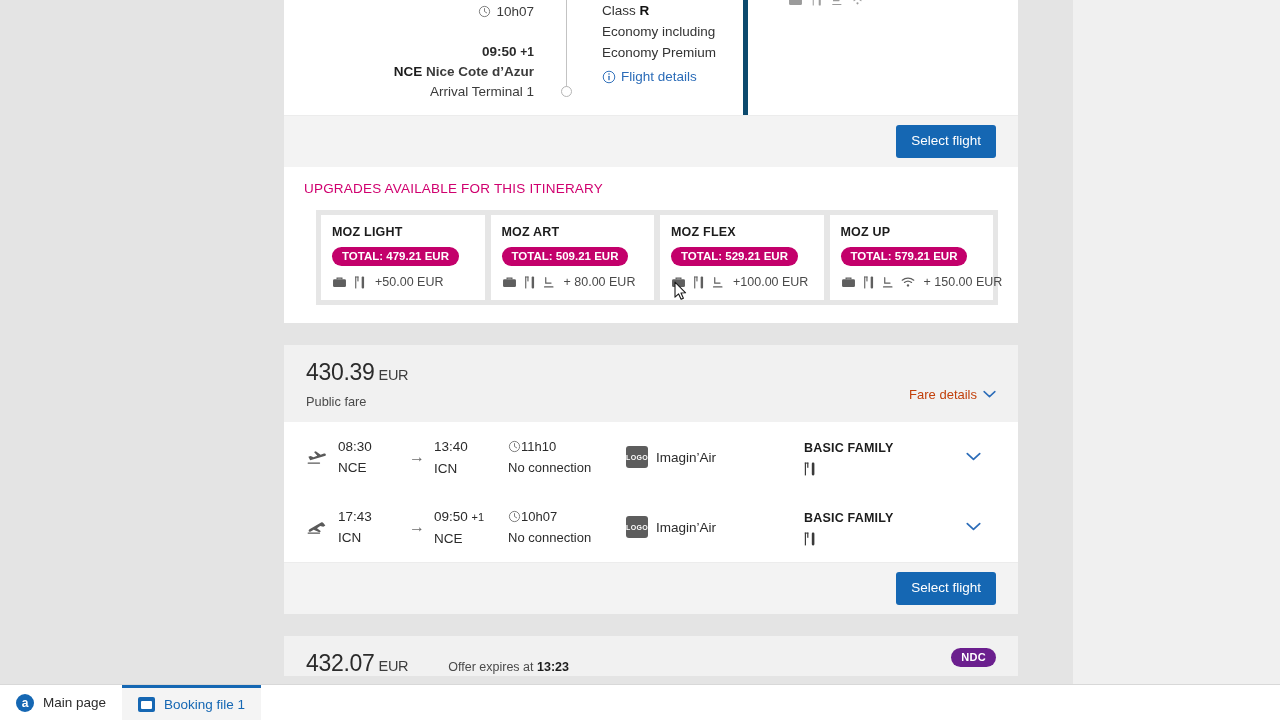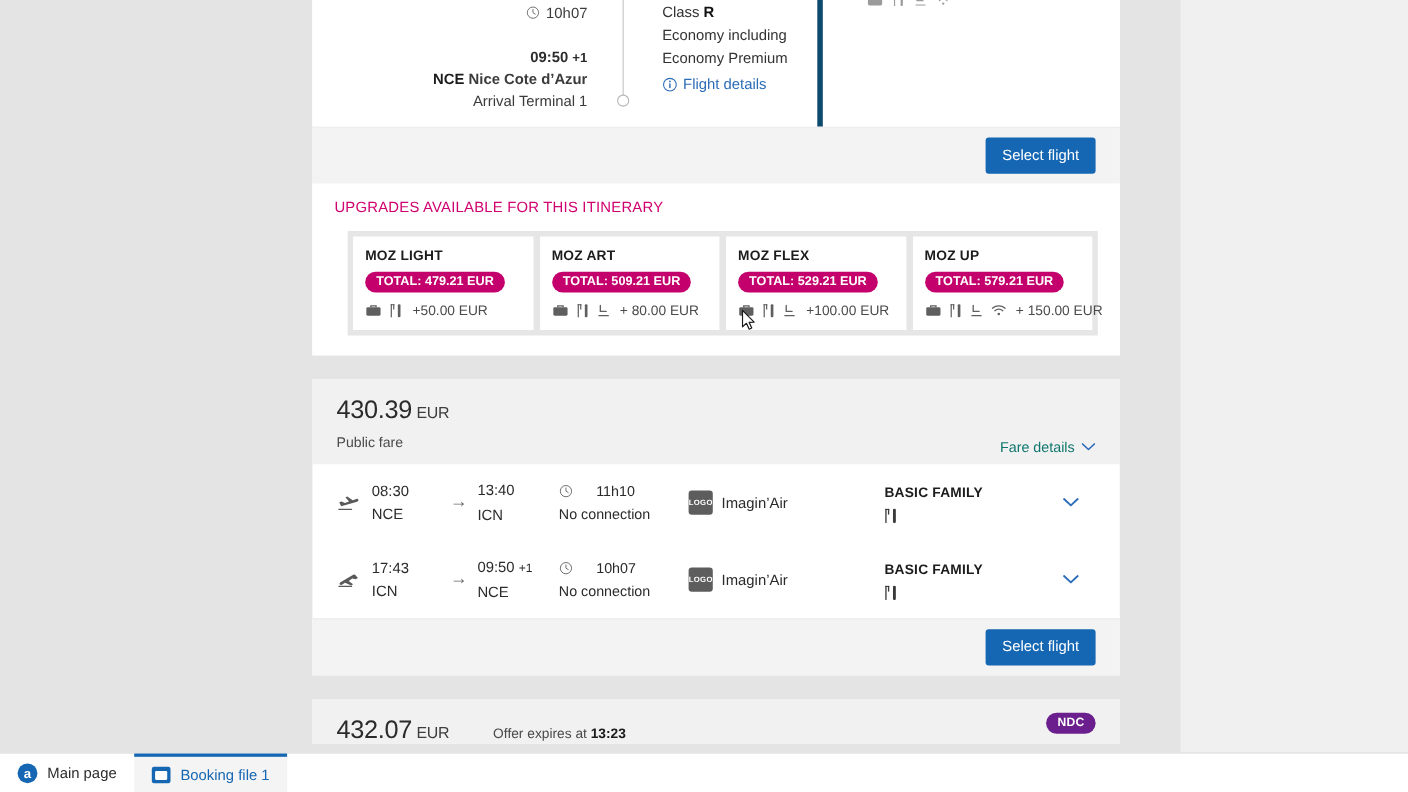--- a/index.html
+++ b/index.html
@@ -181,22 +181,22 @@
     padding: 14px 22px 13px 22px;
     position: relative;
   }
   .fare-price {
     font-size: 23px; color: #2b2b2b; font-weight: normal;
     letter-spacing: -.3px;
   }
   .fare-price .cur { font-size: 14.5px; color: #3d3d3d; margin-left: 4px; }
   .fare-sub { font-size: 12.8px; color: #4a4a4a; margin-top: 8px; }
   .fare-details {
-    position: absolute; right: 22px; bottom: 8px;
-    color: #0f766e; font-size: 13px;
+    position: absolute; right: 22px; bottom: 20px;
+    color: #c2410c; font-size: 13px;
     display: flex; align-items: center; gap: 6px;
     cursor: pointer;
   }
 
   .seg-row {
     display: flex; align-items: center;
     padding: 14px 22px;
     height: 70px;
   }
   .seg-icon { width: 32px; color: #555; }
@@ -205,21 +205,21 @@
     font-size: 13.5px; color: #2b2b2b; line-height: 21px;
   }
   .seg-time .code { color: #2b2b2b; }
   .seg-arrow { width: 34px; text-align: center; color: #6b6b6b; font-size: 16px; }
   .seg-time.dest { width: 74px; }
   .seg-time .plus1 { font-size: 11px; color: #2b2b2b; }
   .seg-dur {
     width: 118px;
     font-size: 13px; color: #2b2b2b; line-height: 21px;
   }
-  .seg-dur .dur-line { display: flex; align-items: center; gap: 21px; }
+  .seg-dur .dur-line { display: flex; align-items: center; gap: 0; }
   .seg-car {
     width: 178px;
     display: flex; align-items: center; gap: 8px;
     font-size: 13.5px; color: #2b2b2b;
   }
   .logo-box {
     width: 22px; height: 22px;
     background: #5d5d5d; color: #fff;
     border-radius: 3px;
     font-size: 7px; font-weight: bold;

